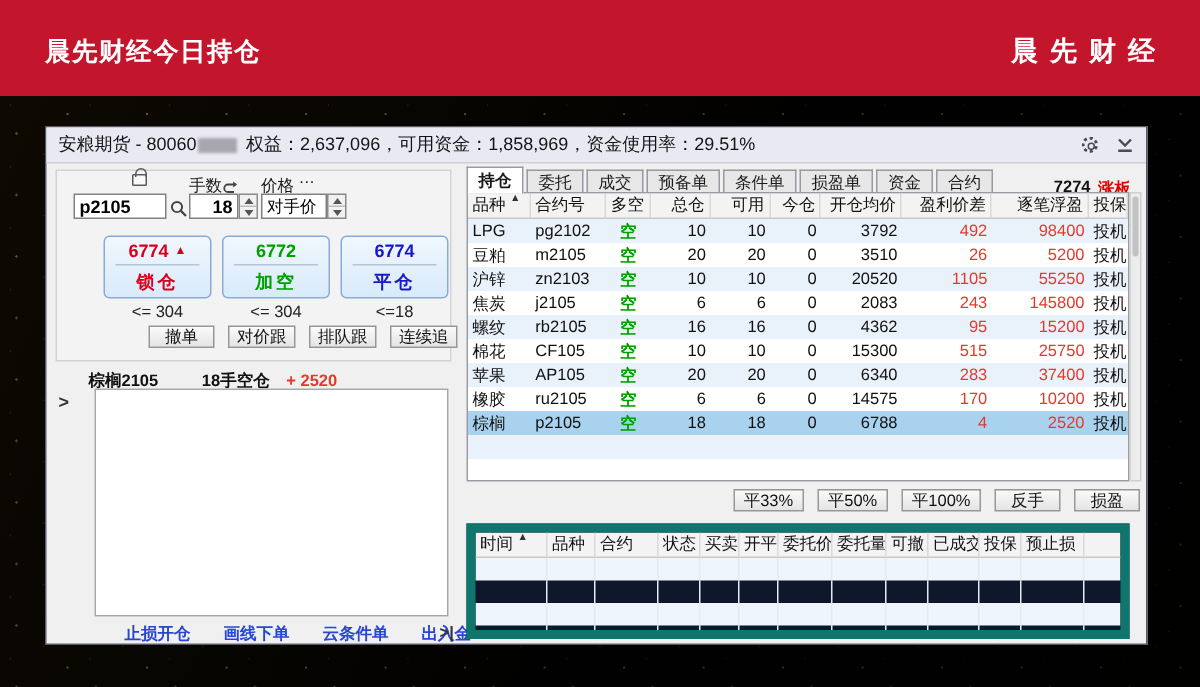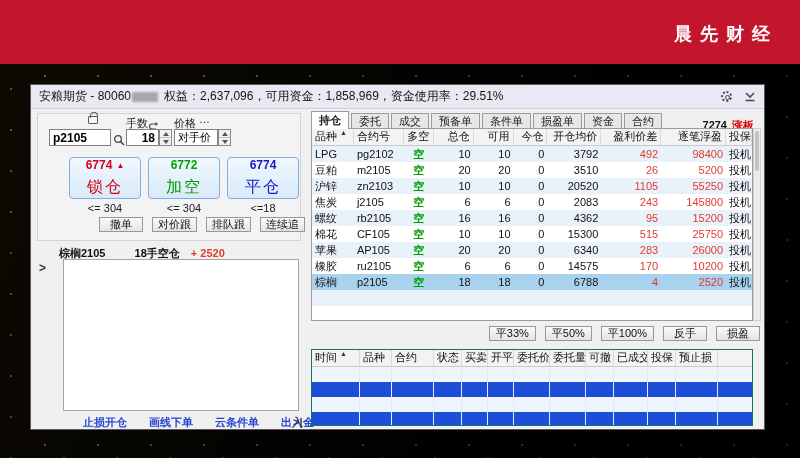--- a/index.html
+++ b/index.html
@@ -48,21 +48,21 @@
   .limits .row{ display:flex; justify-content:flex-end; align-items:center; gap:5px; height:16px; margin-bottom:4px; }
   .limits .v{ font-size:11px; font-weight:bold; color:#111; }
   .limits .tag-up{ font-size:11px; font-weight:bold; color:#e10000; }
   .limits .tag-dn{ font-size:11px; font-weight:bold; color:#009000; }
   .tbtn-wrap{ position:absolute; top:48px; width:72px; text-align:center; }
   .tbtn-wrap:nth-of-type(1){ left:38px; } .tbtn-wrap:nth-of-type(2){ left:117px; } .tbtn-wrap:nth-of-type(3){ left:196px; }
   .tbtn{ width:72px; height:42px; border:1px solid #86abdc; border-radius:4px; background:linear-gradient(#f0f7fe,#d9eafa); display:flex; flex-direction:column; align-items:center; justify-content:center; cursor:pointer; }
   .tbtn .num{ font-size:12px; font-weight:bold; display:flex; align-items:center; gap:4px; }
   .tbtn .num .arr{ font-size:8px; }
   .tbtn .sep{ width:56px; height:1px; background:#b2c5d9; margin:2px 0 3px; }
-  .tbtn .lbl{ font-size:16px; font-weight:normal; letter-spacing:2px; }
+  .tbtn .lbl{ font-size:12px; font-weight:bold; letter-spacing:2px; }
   .cap{ font-size:11px; color:#222; margin-top:3px; }
   .abtn-row{ position:absolute; left:68px; top:108px; display:flex; gap:9px; }
   .abtn{ min-width:44px; height:15px; font-size:11px; color:#111; border:1px solid #979797; background:linear-gradient(#fafafa,#e4e4e4); display:flex; align-items:center; justify-content:center; padding:0 5px; cursor:pointer; }
   .posline{ position:absolute; left:28px; top:137px; font-size:11px; color:#111; }
   .posline .nm{ font-weight:bold; } .posline .ds{ margin-left:26px; font-weight:bold; }
   .posline .pl{ margin-left:8px; color:#e23b2e; font-weight:bold; }
   .bigbox{ position:absolute; left:32px; top:150px; width:236px; height:152px; background:#fff; border:1px solid #a6a6a6; }
   .collapse-l{ position:absolute; left:8px; top:152px; font-size:12px; font-weight:bold; color:#333; cursor:pointer; }
   .collapse-r{ position:absolute; left:262px; top:307px; font-size:11px; font-weight:bold; color:#333; cursor:pointer; }
   .links{ position:absolute; left:52px; top:306px; display:flex; gap:22px; }
@@ -79,31 +79,32 @@
   .hcell{ font-size:11px; color:#101010; padding:0 3px; border-right:1px solid #d9d9d9; display:flex; align-items:flex-start; overflow:hidden; white-space:nowrap; cursor:pointer; }
   .hcell .sort{ font-size:7px; margin-left:3px; color:#333; }
   .prow{ display:flex; height:16px; align-items:center; cursor:pointer; }
   .prow.stripe{ background:#e9f2fb; }
   .prow.sel{ background:#a9d2ef; }
   .pcell{ font-size:11px; color:#111; padding:0 3px; white-space:nowrap; overflow:hidden; }
   .pcell.r{ text-align:right; } .pcell.c{ text-align:center; }
   .pcell.red{ color:#e23b2e; } .pcell.grn{ color:#00a000; font-weight:bold; }
   .cbtn-row{ position:absolute; right:2px; top:217px; display:flex; gap:9px;margin-left:19px; }
   .cbtn{ min-width:44px; height:15px; font-size:11px; color:#111; border:1px solid #979797; background:linear-gradient(#fafafa,#e4e4e4); display:flex; align-items:center; justify-content:center; padding:0 6px; cursor:pointer; }
-  .otable{ position:absolute; left:3px; top:240px; width:442px; height:77px; background:#1d4ed8; border:1px solid #0f766e; overflow:hidden; }
+  .otable{ position:absolute; left:3px; top:240px; width:442px; height:77px; background:#0f172a; border:6px solid #0f766e; overflow:hidden; }
   .orow{ display:flex; height:15px; }
   .orow.stripe{ background:#eef5fc; }
   .ocell{ border-right:1px solid #e3ecf5; height:100%; }
 </style>
 </head>
 <body>
 
 <div class="screen">
 
   <div class="banner">
+    <span class="lt">晨先财经今日持仓</span>
     <span class="rt">晨先财经</span>
   </div>
 
   <div class="window">
     <div class="titlebar">
       <span>安粮期货 - 80060</span>
       <span class="redact"></span>
       <span>权益：2,637,096，可用资金：1,858,969，资金使用率：29.51%</span>
       <span class="tb-icons">
         <span class="gear"></span>
@@ -344,21 +345,21 @@
             </div>
             <div class="prow stripe">
               <div class="pcell " style="width: 42px;">苹果</div>
               <div class="pcell " style="width: 50px;">AP105</div>
               <div class="pcell c grn" style="width: 30px;">空</div>
               <div class="pcell r" style="width: 40px;">20</div>
               <div class="pcell r" style="width: 40px;">20</div>
               <div class="pcell r" style="width: 34px;">0</div>
               <div class="pcell r" style="width: 54px;">6340</div>
               <div class="pcell r red" style="width: 60px;">283</div>
-              <div class="pcell r red" style="width: 65px;">26000</div>
+              <div class="pcell r red" style="width: 65px;">37400</div>
               <div class="pcell " style="width: 26px;">投机</div>
             </div>
             <div class="prow">
               <div class="pcell " style="width: 42px;">橡胶</div>
               <div class="pcell " style="width: 50px;">ru2105</div>
               <div class="pcell c grn" style="width: 30px;">空</div>
               <div class="pcell r" style="width: 40px;">6</div>
               <div class="pcell r" style="width: 40px;">6</div>
               <div class="pcell r" style="width: 34px;">0</div>
               <div class="pcell r" style="width: 54px;">14575</div>

